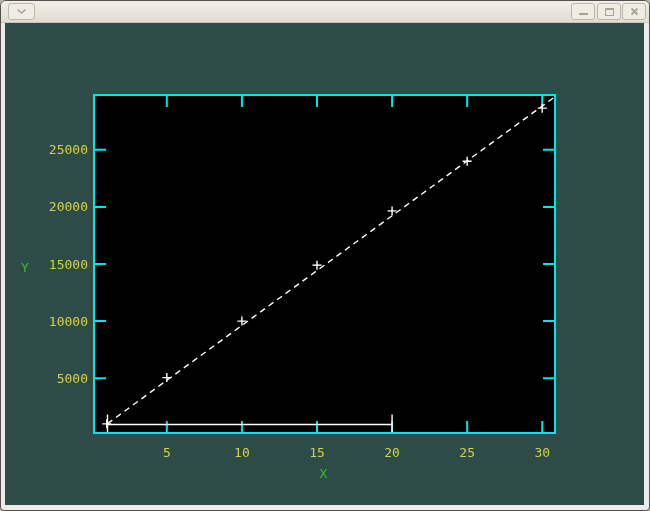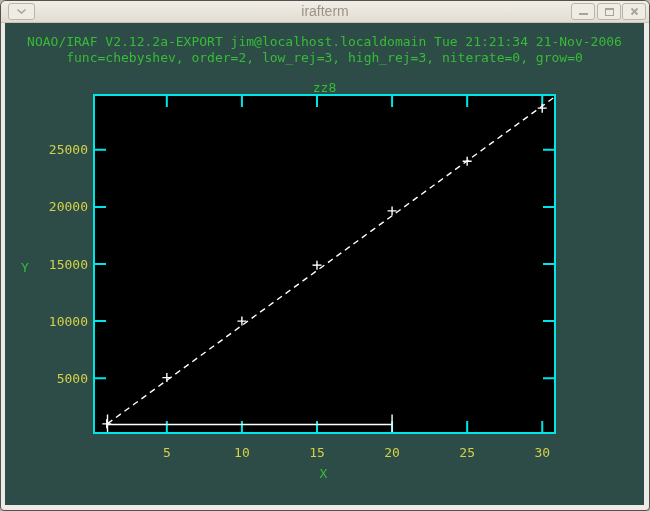--- a/index.html
+++ b/index.html
@@ -43,23 +43,20 @@
   #chart-title{top:58px;}
   #plot-svg{position:absolute;left:0;top:0;}
   #plot-svg text{font-family:"DejaVu Sans Mono","Liberation Mono",monospace;}
 </style>
 </head>
 <body>
 
 <div class="window">
 
   <div class="content">
-    <div class="hline" id="hline1">NOAO/IRAF V2.12.2a-EXPORT jim@localhost.localdomain Tue 21:21:34 21-Nov-2006</div>
-    <div class="hline" id="hline2">func=chebyshev, order=2, low_rej=3, high_rej=3, niterate=0, grow=0</div>
-    <div class="hline" id="chart-title">zz8</div>
   </div>
 
   <svg id="plot-svg" width="650" height="511">
       <rect x="93" y="94" width="461" height="338" fill="#000000"></rect>
       <g stroke="#00e5e5" stroke-width="2" fill="none">
         <rect x="93" y="94" width="461" height="338"></rect>
         <line x1="165.82899022801303" y1="431" x2="165.82899022801303" y2="420"></line>
         <line x1="165.82899022801303" y1="95" x2="165.82899022801303" y2="106"></line>
         <line x1="240.91042345276873" y1="431" x2="240.91042345276873" y2="420"></line>
         <line x1="240.91042345276873" y1="95" x2="240.91042345276873" y2="106"></line>
@@ -122,21 +119,20 @@
       <text x="322.5" y="477" text-anchor="middle" fill="#35bd35" font-size="13px">X</text>
       <text x="24" y="271" text-anchor="middle" fill="#35bd35" font-size="13px">Y</text>
     </svg>
 
   <div class="titlebar">
     <button class="tb-btn menu-btn">
       <svg width="11" height="7">
         <polyline points="1.5,1.5 5.5,5 9.5,1.5" fill="none" stroke="#a9a296" stroke-width="1.6"></polyline>
       </svg>
     </button>
-    <span class="title">irafterm</span>
     <button class="tb-btn btn-min">
       <span class="glyph-minus"></span>
     </button>
     <button class="tb-btn btn-max">
       <span class="glyph-square"></span>
     </button>
     <button class="tb-btn btn-close">
       <svg width="9" height="9">
         <path d="M1.5,1.5 L7.5,7.5 M7.5,1.5 L1.5,7.5" stroke="#a9a296" stroke-width="1.8"></path>
       </svg>

